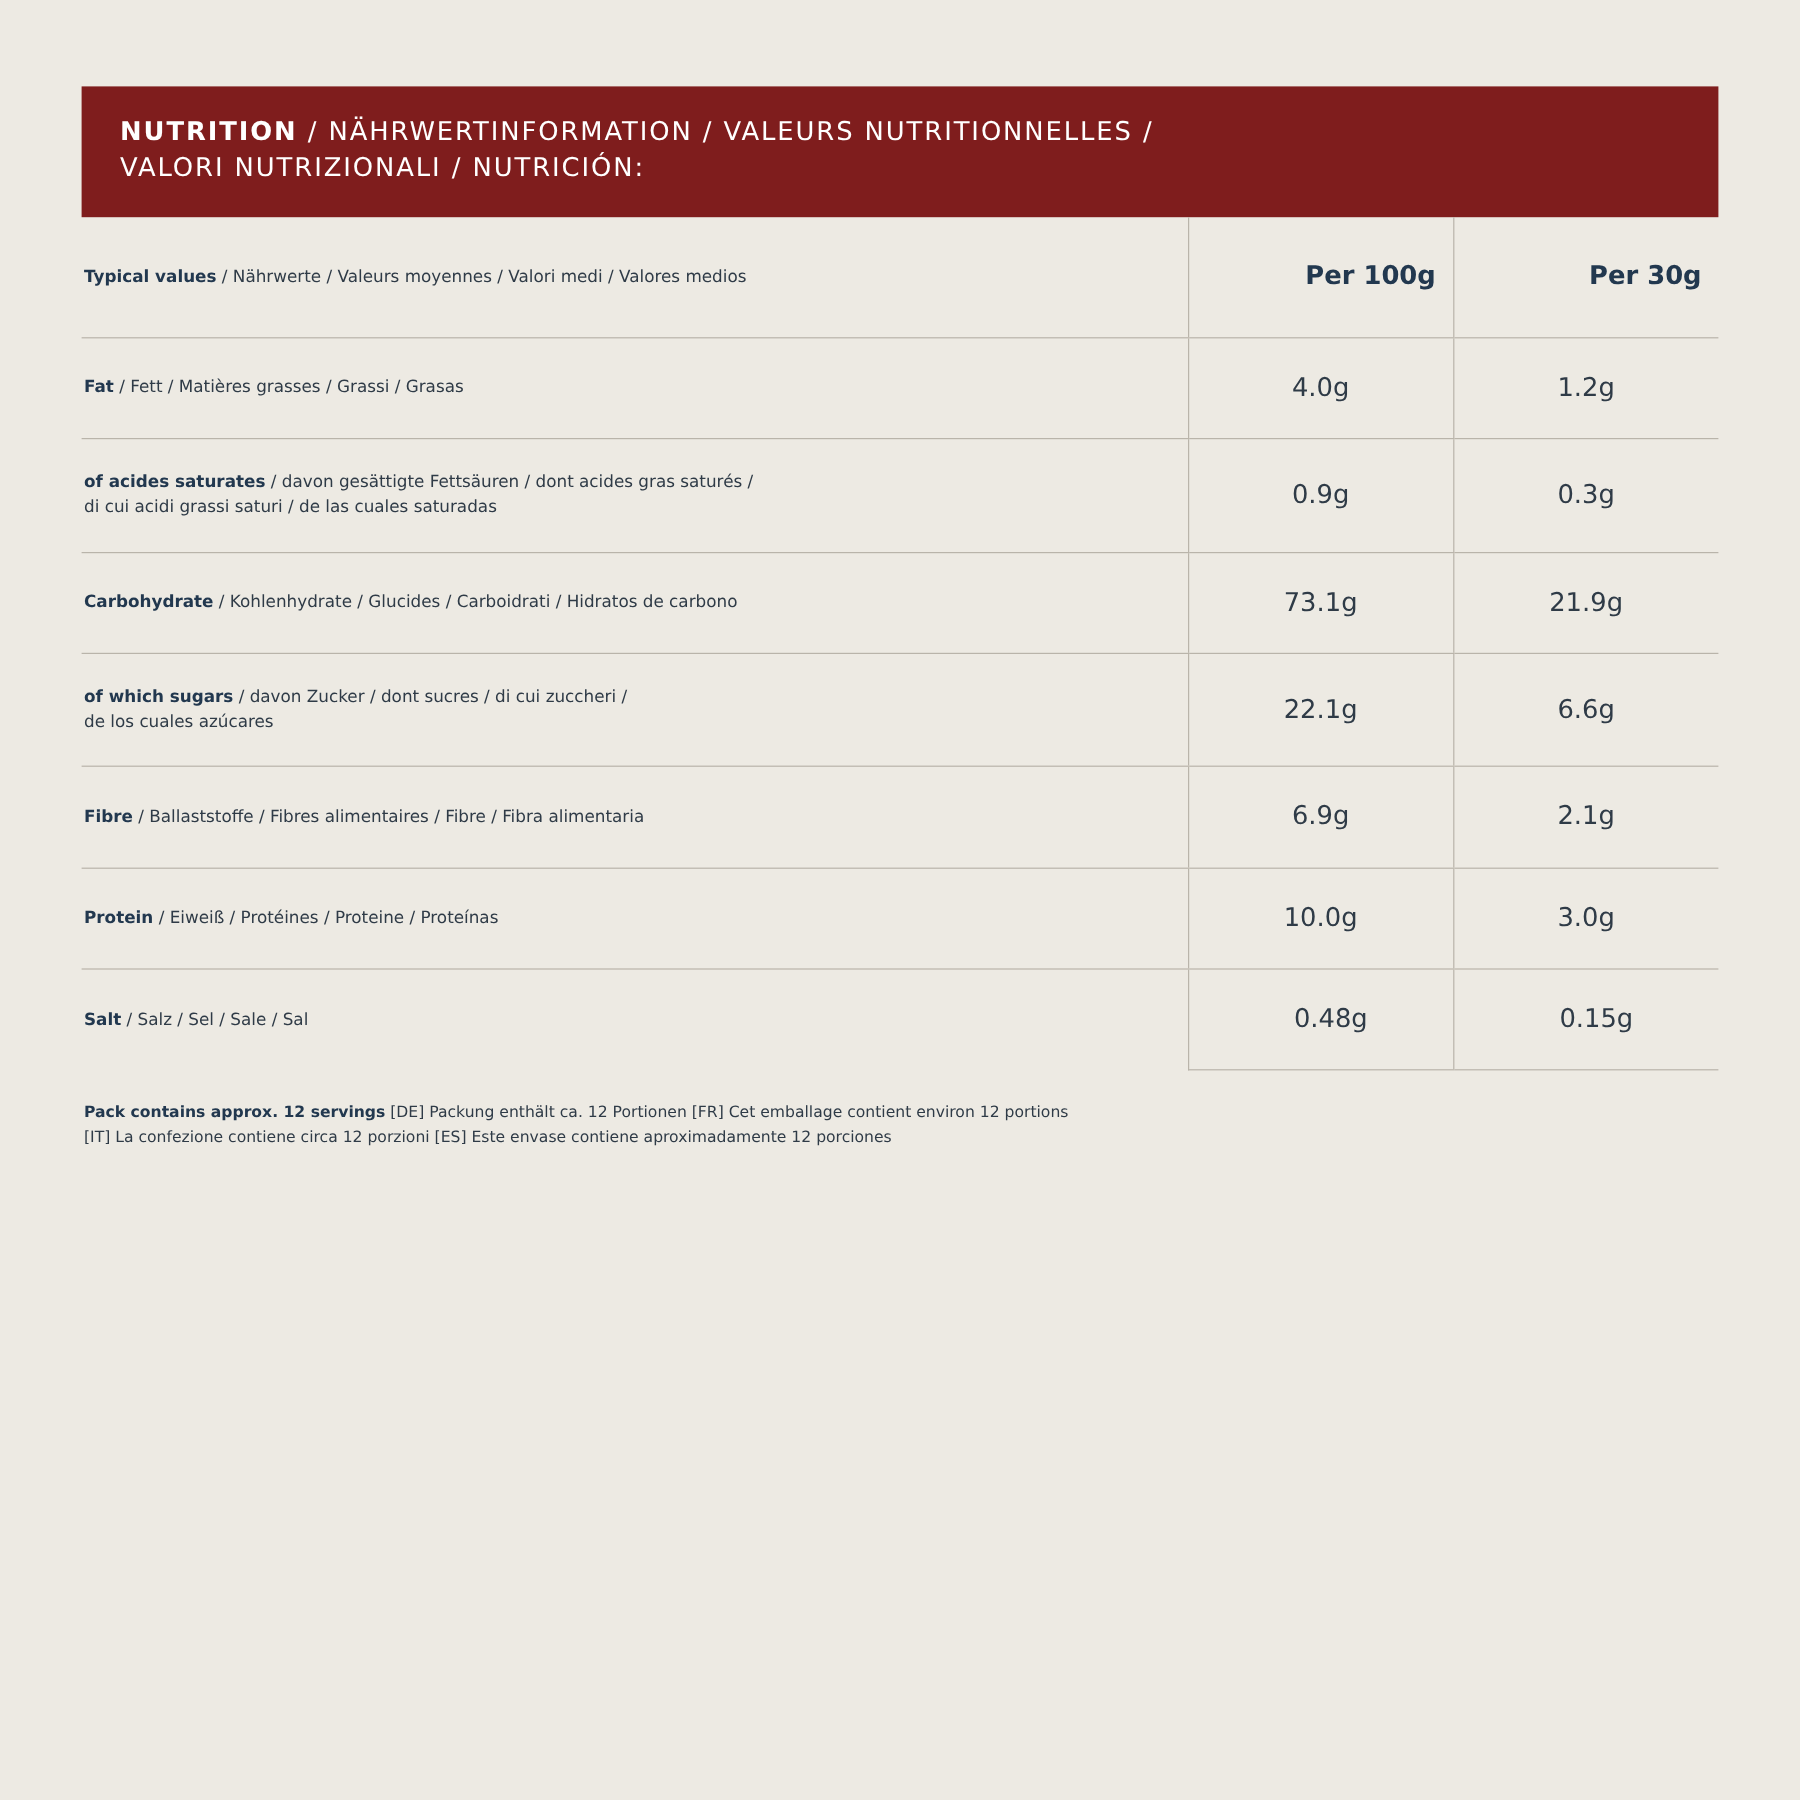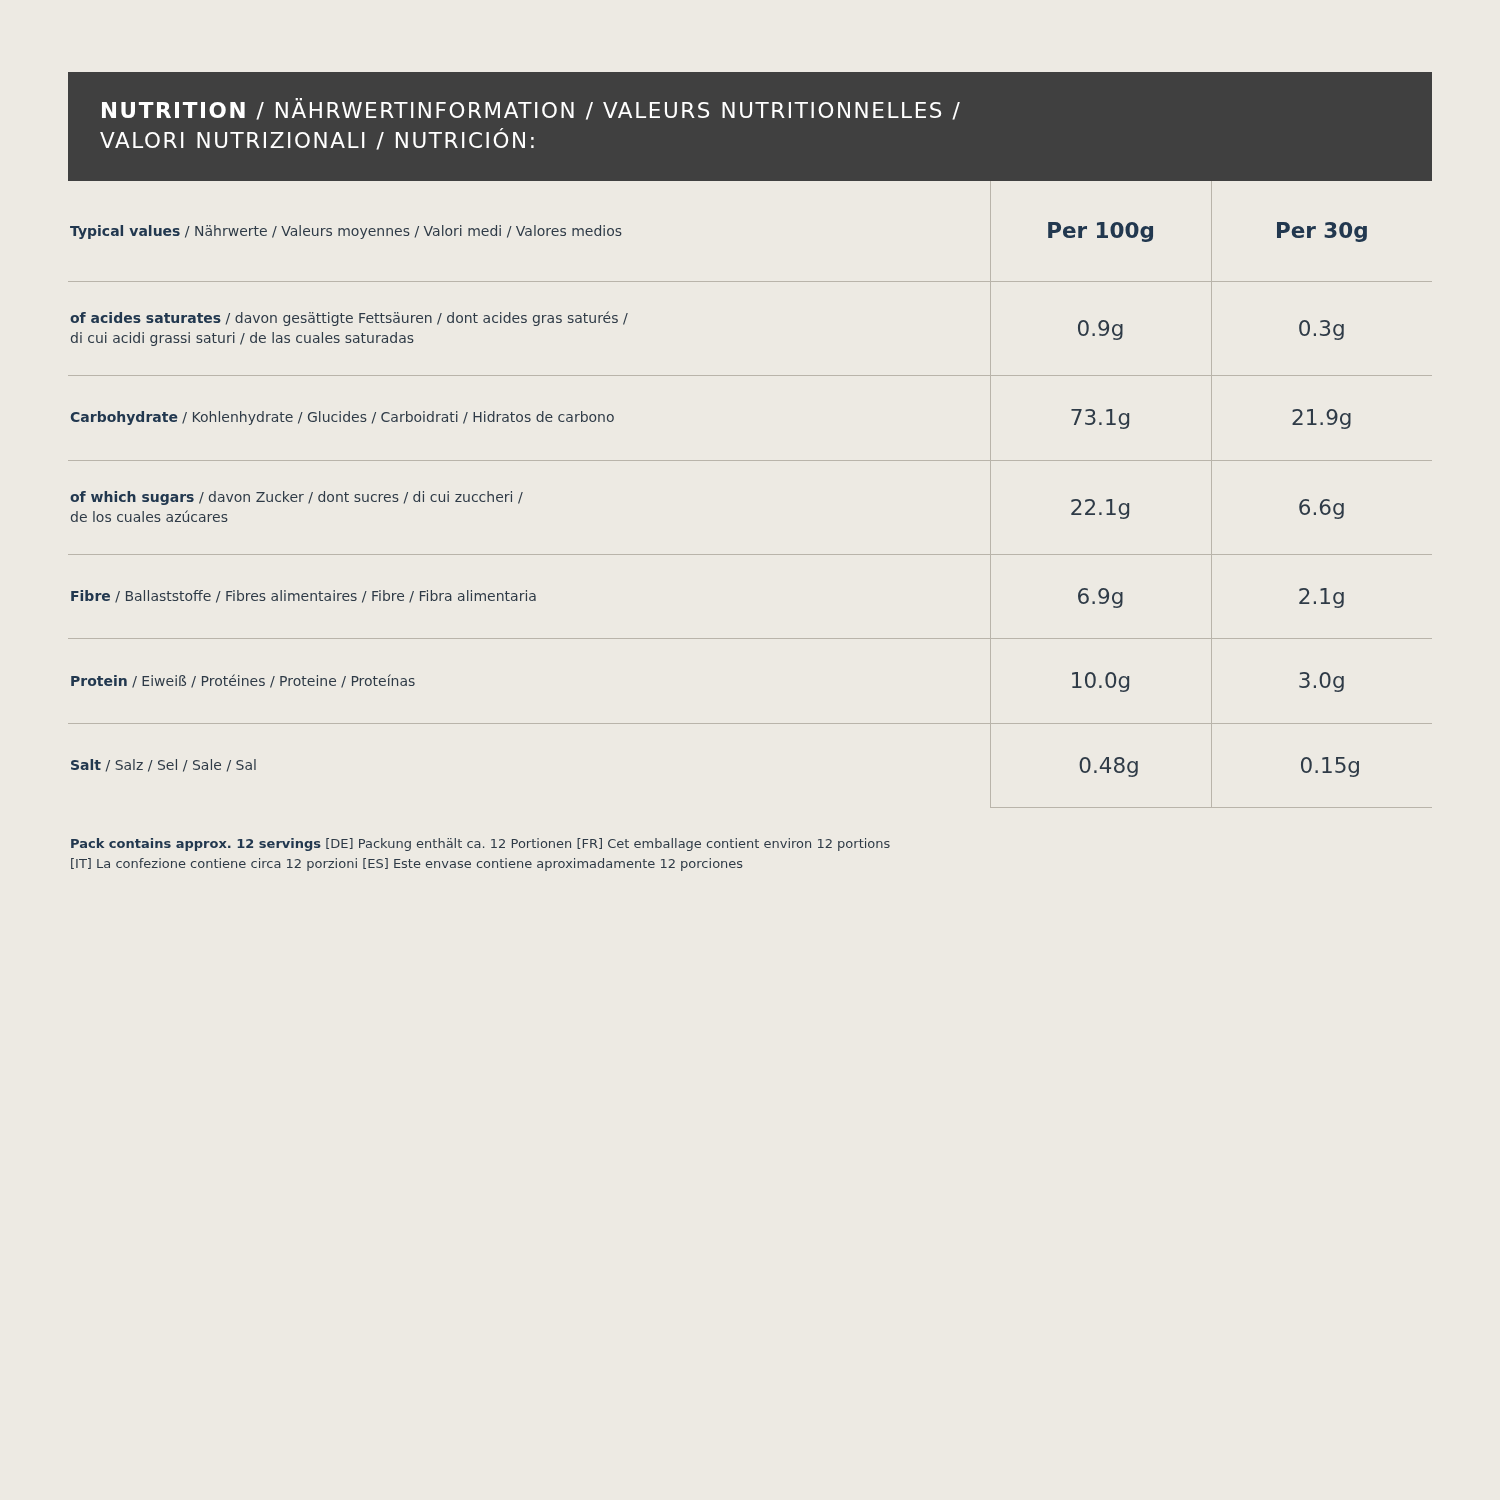--- a/index.html
+++ b/index.html
@@ -16,21 +16,21 @@
 
   .panel {
     position: absolute;
     left: 68px;
     top: 72px;
     width: 1364px;
   }
 
   
   .header-band {
-    background: #404040;
+    background: #7f1d1d;
     color: #ffffff;
     padding: 24px 32px 26px 32px;
     box-sizing: border-box;
   }
   .header-line {
     font-size: 21.5px;
     letter-spacing: 1.6px;
     line-height: 1.38;
     font-weight: 400;
   }
@@ -85,20 +85,21 @@
     color: #22384f;
     padding-top: 34px;
     padding-bottom: 34px;
     border-top: 0;
   }
   .hdr-row .cell-label { border-top: 0; }
 
   
   .hdr-row .cell-val.first-top {
     border-top: 0;
+    text-align: right;
   }
 
   
   tr.last .cell-label { border-bottom: 0; }
   tr.last .cell-val { border-bottom: 1.5px solid #b9b4aa; padding-left: 31px; }
 
   .energy-sub { display: block; }
 
   
   .footnote {
@@ -134,20 +135,27 @@
     <tbody>
       <tr class="hdr-row">
         <td class="cell-label">
           <span class="bold">Typical values</span><span> / Nährwerte / Valeurs moyennes / Valori medi / Valores medios</span>
         </td>
         <td class="cell-val first-top">Per 100g</td>
         <td class="cell-val first-top">Per 30g</td>
       </tr>
 
 
+      <tr>
+        <td class="cell-label">
+          <span class="bold">Fat</span><span> / Fett / Matières grasses / Grassi / Grasas</span>
+        </td>
+        <td class="cell-val">4.0g</td>
+        <td class="cell-val">1.2g</td>
+      </tr>
 
       <tr>
         <td class="cell-label">
           <span class="bold">of acides saturates</span><span> / davon gesättigte Fettsäuren / dont acides gras saturés /</span>
           <div>di cui acidi grassi saturi / de las cuales saturadas</div>
         </td>
         <td class="cell-val">0.9g</td>
         <td class="cell-val">0.3g</td>
       </tr>
 

